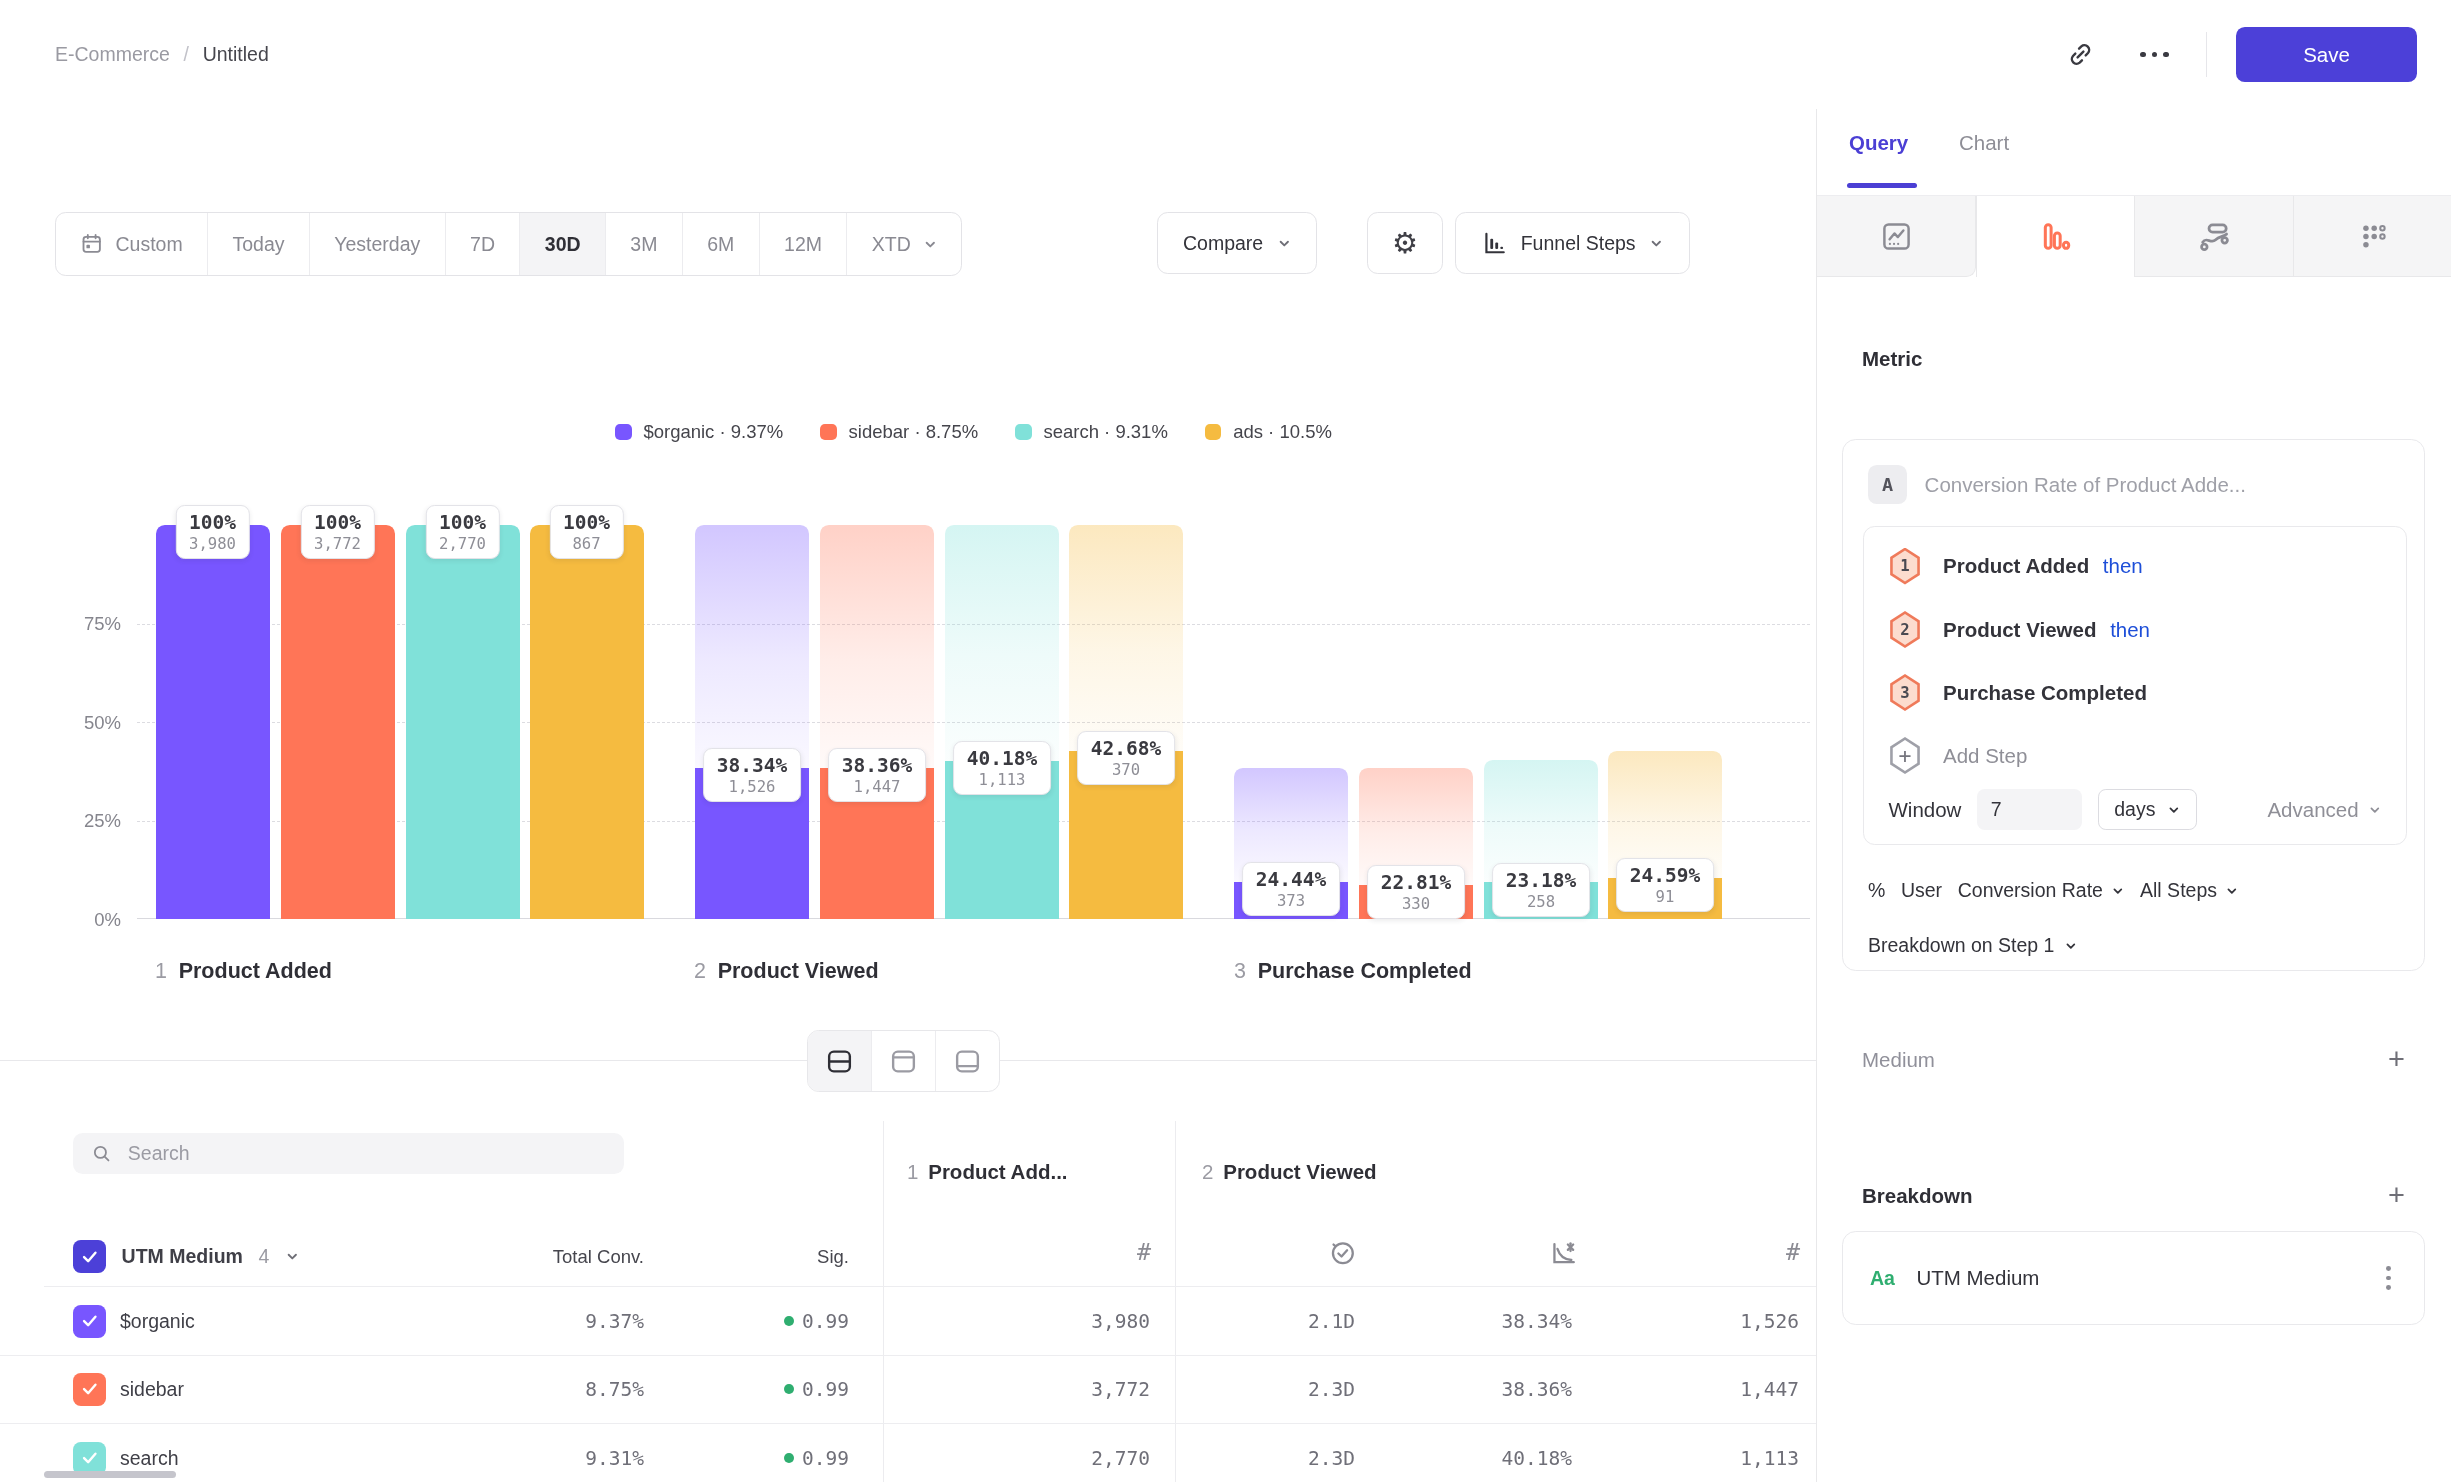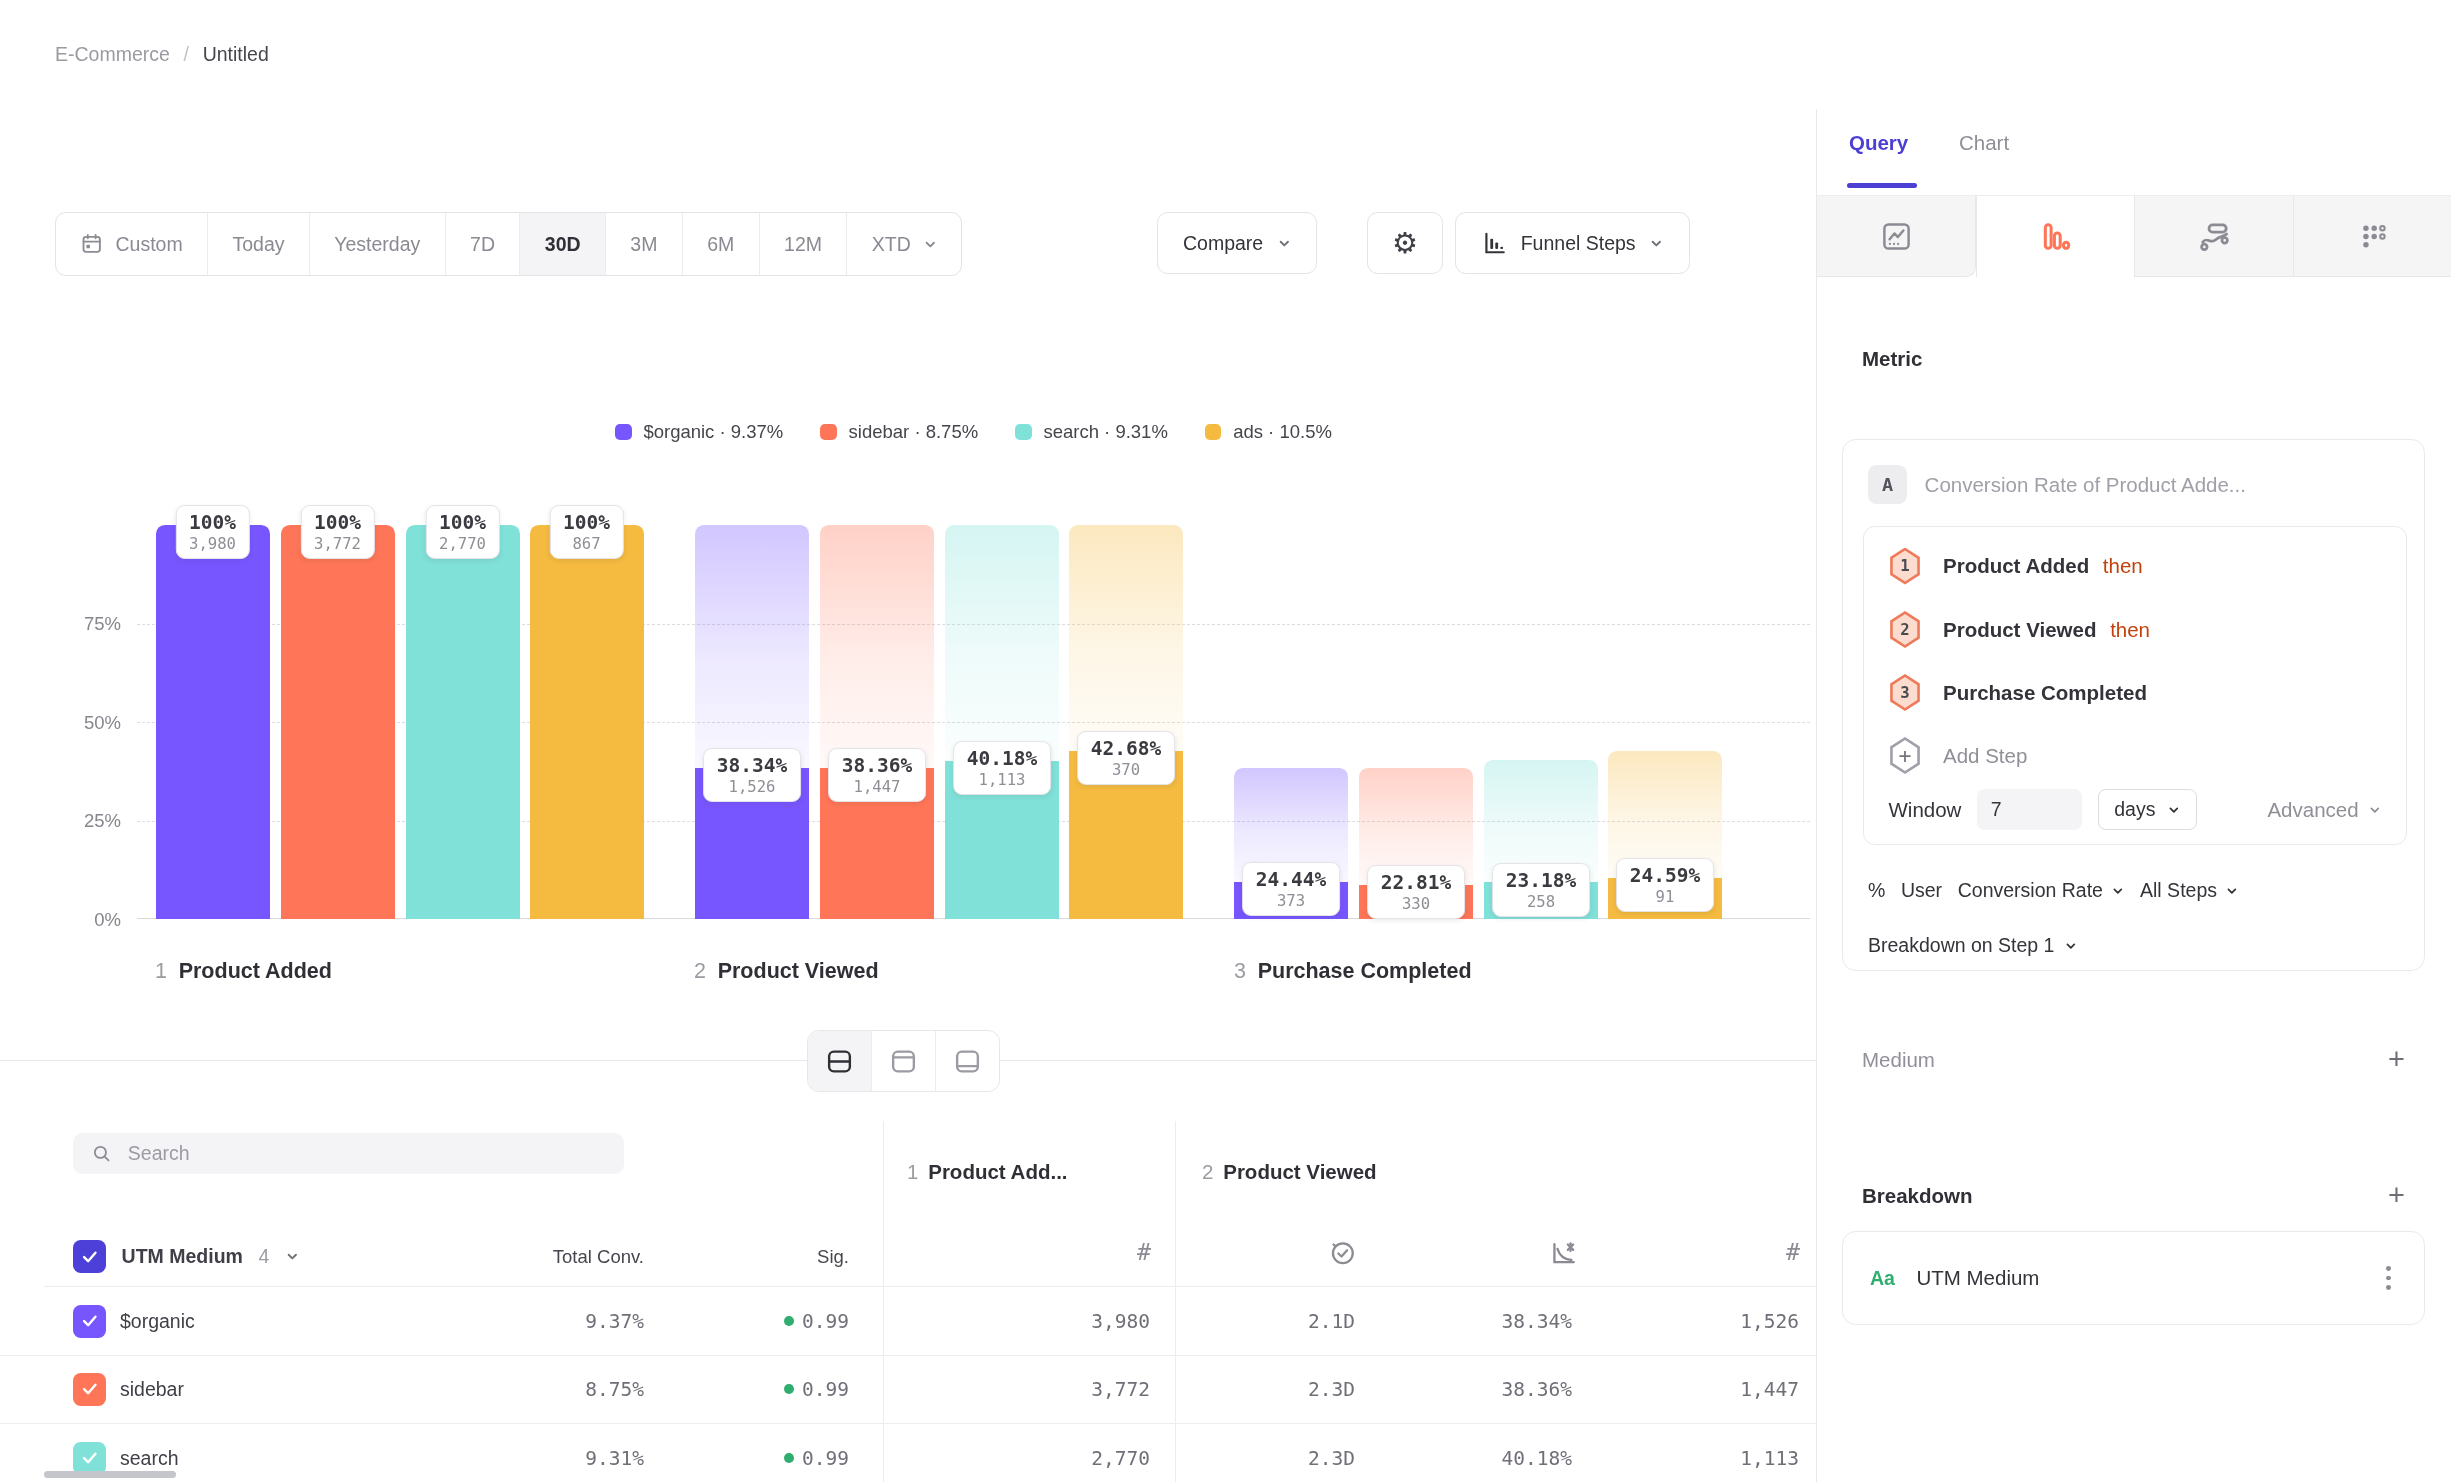--- a/index.html
+++ b/index.html
@@ -122,21 +122,21 @@
   .steps-card{position:absolute;left:19.5px;top:86px;width:544px;height:319px;border:1px solid #e9e9ec;border-radius:11.7px;box-sizing:border-box;}
   .step-row{position:absolute;left:25px;display:flex;align-items:center;gap:21.5px;height:39px;}
   .hex{width:33px;height:37px;position:relative;display:flex;align-items:center;justify-content:center;flex:none;
        clip-path:polygon(50% 0,95% 26%,95% 74%,50% 100%,5% 74%,5% 26%);background:#ef7a5a;}
   .hex::before{content:"";position:absolute;inset:2.9px;clip-path:polygon(50% 0,95% 26%,95% 74%,50% 100%,5% 74%,5% 26%);background:#fcdcce;}
   .hex span{position:relative;z-index:1;font-size:15.6px;font-weight:bold;color:#4a4a52;font-family:"DejaVu Sans Mono",monospace;}
   .hex.ghost{background:#9fa0a8;}
   .hex.ghost::before{background:#fff;}
   .hex.ghost span{color:#75757d;font-weight:normal;font-size:21.5px;line-height:1;}
   .step-row .sname{font-size:20.5px;font-weight:bold;color:#33333a;white-space:nowrap;}
-  .step-row .sthen{font-size:20.5px;color:#c2410c;margin-left:-7.8px;text-align:right;}
+  .step-row .sthen{font-size:20.5px;color:#1d4ed8;margin-left:-7.8px;text-align:right;}
   .addstep-label{font-size:20.5px;color:#8f8f97;}
   .window-row{position:absolute;left:25px;top:261px;right:23.4px;height:43px;display:flex;align-items:center;gap:15.6px;}
   .window-label{font-size:20.5px;color:#33333a;}
   .win-input{width:105px;height:41px;border:none;border-radius:7.8px;background:#f4f4f6;font-size:19.5px;color:#33333a;
              padding:0 13.7px;box-sizing:border-box;outline:none;font-family:"Liberation Sans",sans-serif;}
   .win-select{height:41px;border:1px solid #dcdce1;border-radius:7.8px;background:#fff;display:flex;align-items:center;
               gap:11.7px;padding:0 15.6px;font-size:19.5px;color:#33333a;cursor:pointer;box-sizing:border-box;}
   .advanced{margin-left:auto;display:flex;align-items:center;gap:9.8px;font-size:20.5px;color:#8f8f97;cursor:pointer;}
   .measure-row{position:absolute;left:25px;top:431px;height:39px;display:flex;align-items:center;gap:15.6px;font-size:19.5px;color:#33333a;}
   .measure-row .tok{display:flex;align-items:center;gap:7.8px;cursor:pointer;white-space:nowrap;}
@@ -158,20 +158,40 @@
 <body>
 
 <div class="app">
 
   <div class="topbar">
     <div class="breadcrumb">
       <span class="bc-project">E-Commerce</span>
       <span class="bc-sep">/</span>
       <span class="bc-title">Untitled</span>
     </div>
+    <div class="top-actions">
+      <div class="icon-btn">
+        <span>
+          <svg width="29" height="29" viewBox="0 0 24 24" fill="none" stroke="#3a3a41" stroke-width="2" stroke-linecap="round">
+            <path d="M10.8 7.2 l1.9-1.9 a3.9 3.9 0 0 1 5.5 5.5 l-1.9 1.9"></path>
+            <path d="M13.2 16.8 l-1.9 1.9 a3.9 3.9 0 0 1 -5.5-5.5 l1.9-1.9"></path>
+            <path d="M9.6 14.4 L14.4 9.6"></path>
+          </svg>
+        </span>
+      </div>
+      <div class="icon-btn">
+        <span class="dots">
+            <i></i>
+            <i></i>
+            <i></i>
+          </span>
+      </div>
+      <div class="top-divider"></div>
+      <div class="save-btn">Save</div>
+    </div>
   </div>
 
   <div class="left">
 
     <div class="seg" id="date-seg">
         <div class="seg-item">
           <span>
             <svg width="23.4" height="23.4" viewBox="0 0 24 24" fill="none" stroke="#8b8b93" stroke-width="1.9" stroke-linecap="round">
               <rect x="3.6" y="5" width="16.8" height="15.4" rx="2.6"></rect>
               <path d="M3.6 9.8 H20.4"></path>

